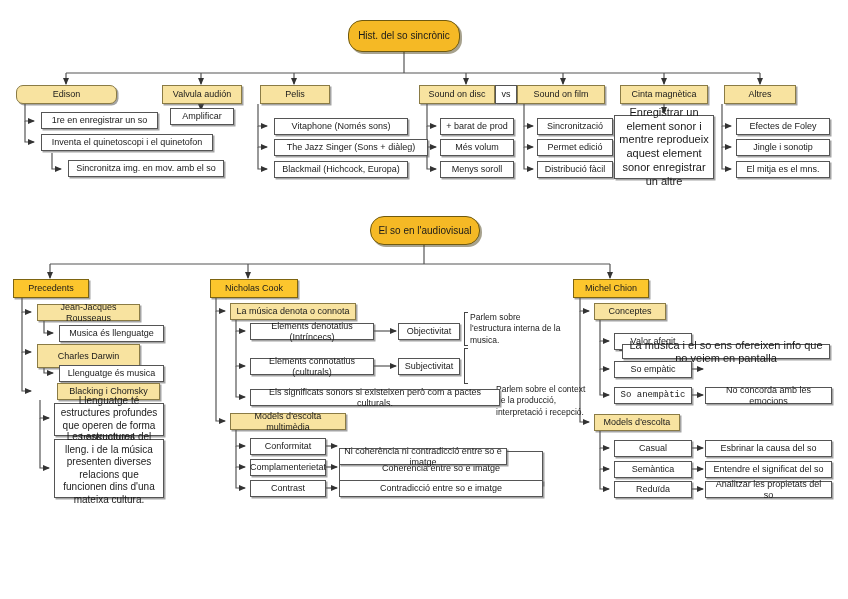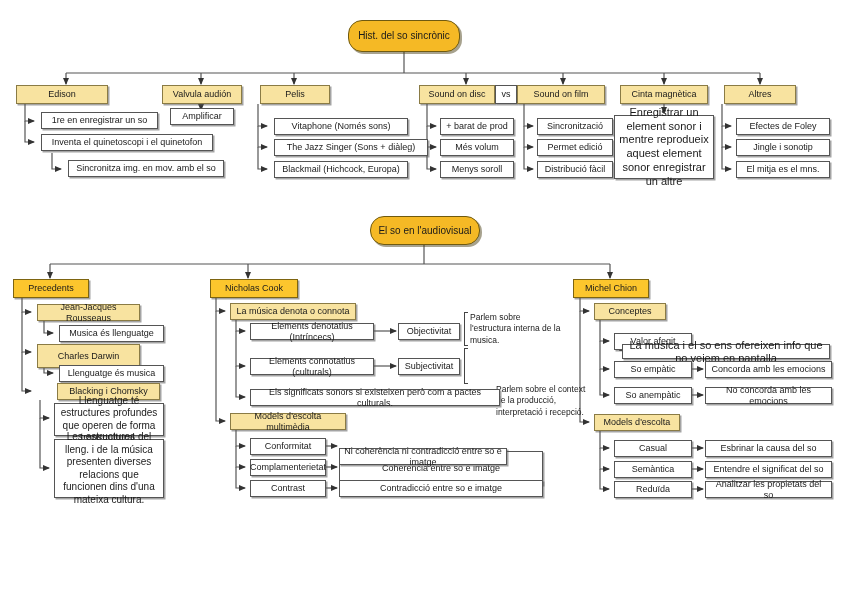--- a/index.html
+++ b/index.html
@@ -174,21 +174,21 @@
       <path d="M600,448 L600,469 L609,469" marker-end="url(#arr)"></path>
       <path d="M600,469 L600,489 L609,489" marker-end="url(#arr)"></path>
       <path d="M692,448 L703,448" marker-end="url(#arr)"></path>
       <path d="M692,469 L703,469" marker-end="url(#arr)"></path>
       <path d="M692,489 L703,489" marker-end="url(#arr)"></path>
     </g>
   </svg>
 
   <div class="node root" style="left:348px; top:20px; width:112px; height:32px;">Hist. del so sincrònic</div>
 
-  <div class="node yellow" style="left:16px; top:85px; width:92px; height:19px;">Edison</div>
+  <div class="node yellow" style="left:16px; top:85px; width:101px; height:19px;border-radius:7px;">Edison</div>
   <div class="node plain" style="left:41px; top:112px; width:117px; height:17px;">1re en enregistrar un so</div>
   <div class="node plain" style="left:41px; top:134px; width:172px; height:17px;">Inventa el quinetoscopi i el quinetofon</div>
   <div class="node plain" style="left:68px; top:160px; width:156px; height:17px;">Sincronitza img. en mov. amb el so</div>
 
   <div class="node yellow" style="left:162px; top:85px; width:80px; height:19px;">Valvula audión</div>
   <div class="node plain" style="left:170px; top:108px; width:64px; height:17px;">Amplificar</div>
 
   <div class="node yellow" style="left:260px; top:85px; width:70px; height:19px;">Pelis</div>
   <div class="node plain" style="left:274px; top:118px; width:134px; height:17px;">Vitaphone (Només sons)</div>
   <div class="node plain" style="left:274px; top:139px; width:154px; height:17px;">The Jazz Singer (Sons + diàleg)</div>
@@ -245,22 +245,21 @@
   <div class="node plain" style="left:250px; top:459px; width:76px; height:17px;">Complamenterietat</div>
   <div class="node plain" style="left:339px; top:448px; width:168px; height:17px;">Ni coherència ni contradicció entre so e imatge</div>
   <div class="node plain" style="left:250px; top:480px; width:76px; height:17px;">Contrast</div>
   <div class="node plain" style="left:339px; top:480px; width:204px; height:17px;">Contradicció entre so e imatge</div>
 
   <div class="node gold" style="left:573px; top:279px; width:76px; height:19px;">Michel Chion</div>
   <div class="node yellow" style="left:594px; top:303px; width:72px; height:17px;">Conceptes</div>
   <div class="node plain" style="left:614px; top:333px; width:78px; height:17px;">Valor afegit</div>
   <div class="node plain tiny" style="left:622px; top:344px; width:208px; height:15px;">La musica i el so ens ofereixen info que no veiem en pantalla</div>
   <div class="node plain" style="left:614px; top:361px; width:78px; height:17px;">So empàtic</div>
-  <div class="node plain" style="left:705px; top:361px; width:127px; height:17px;">Concorda amb les emocions</div>
-  <div class="node plain" style="left:614px; top:387px; width:78px; height:17px;">So anempàtic</div>
+  <div class="node plain" style="left:614px; top:387px; width:78px; height:17px;font-family:Liberation Mono, monospace;">So anempàtic</div>
   <div class="node plain" style="left:705px; top:387px; width:127px; height:17px;">No concorda amb les emocions</div>
 
   <div class="node yellow" style="left:594px; top:414px; width:86px; height:17px;">Models d'escolta</div>
   <div class="node plain" style="left:614px; top:440px; width:78px; height:17px;">Casual</div>
   <div class="node plain" style="left:705px; top:440px; width:127px; height:17px;">Esbrinar la causa del so</div>
   <div class="node plain" style="left:614px; top:461px; width:78px; height:17px;">Semàntica</div>
   <div class="node plain" style="left:705px; top:461px; width:127px; height:17px;">Entendre el significat del so</div>
   <div class="node plain" style="left:614px; top:481px; width:78px; height:17px;">Reduïda</div>
   <div class="node plain" style="left:705px; top:481px; width:127px; height:17px;">Analitzar les propietats del so</div>
 

